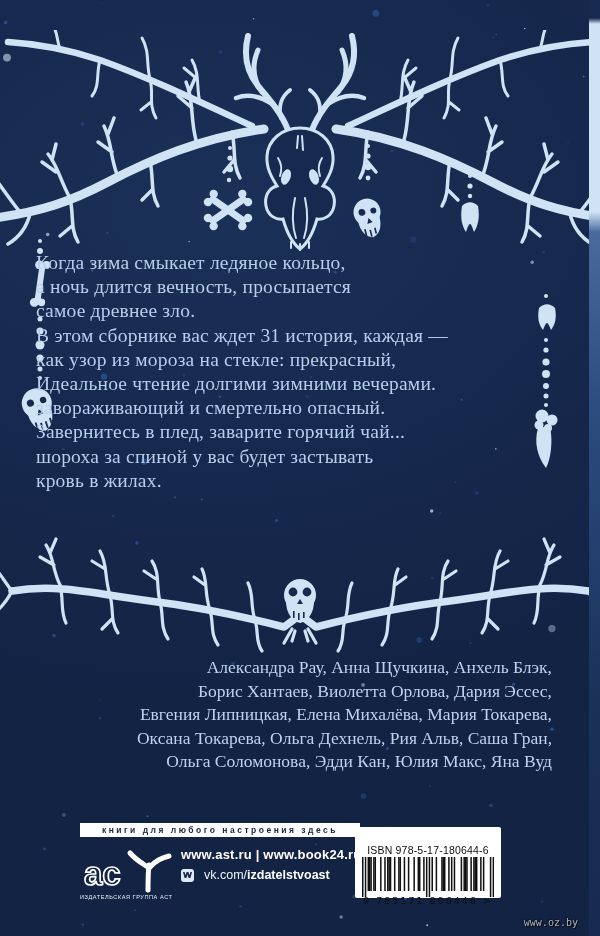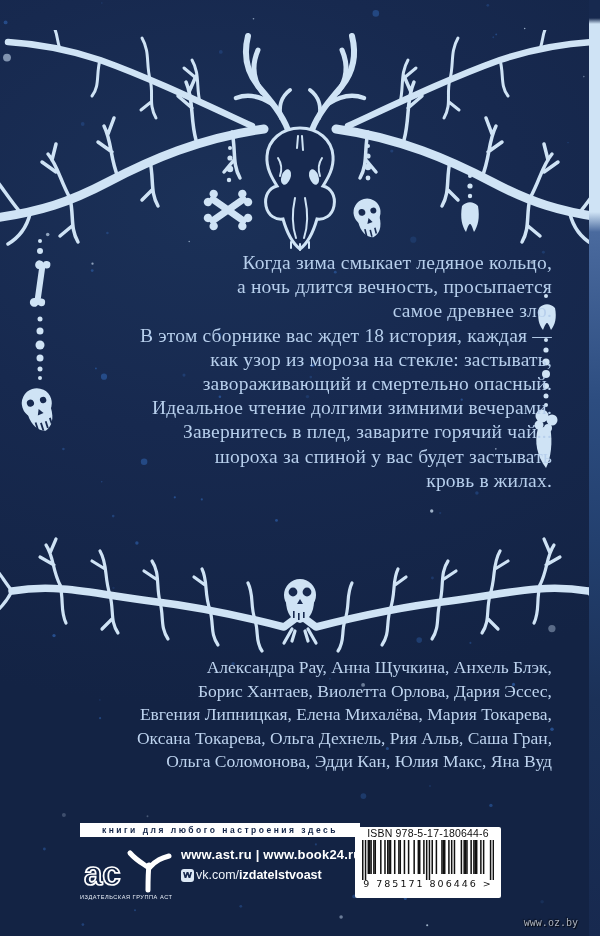--- a/index.html
+++ b/index.html
@@ -6,48 +6,48 @@
   .cover{
     position:relative;width:600px;height:936px;overflow:hidden;
     background:radial-gradient(ellipse 700px 500px at 35% 22%, #1b3158 0%, #17294f 45%, #132344 100%);
     font-family:"Liberation Serif", serif;
   }
   .layer{position:absolute;left:0;top:0;}
   #stars{z-index:1;pointer-events:none;}
   .art{z-index:2;}
   .blurb{
     position:absolute;left:36px;right:48px;top:251px;z-index:3;
-    text-align:right;color:#b7cfec;font-size:19.5px;line-height:24.2px;letter-spacing:.2px;
+    text-align:left;color:#b7cfec;font-size:19.5px;line-height:24.2px;letter-spacing:.2px;
   }
   .authors{
     position:absolute;left:36px;right:48px;top:656px;z-index:3;
     text-align:right;color:#bdd3ee;font-size:17.5px;line-height:23.5px;
   }
   .tagline-bar{
     position:absolute;left:80px;top:823px;width:280px;height:14px;z-index:4;
     background:#fff;display:flex;align-items:center;justify-content:center;
     font-family:"Liberation Sans",sans-serif;font-weight:bold;font-size:8.5px;
     letter-spacing:2.5px;color:#132548;white-space:nowrap;
   }
   .ast-logo{position:absolute;left:80px;top:849px;width:102px;z-index:4;text-align:left;}
   .ast-caption{
     margin-top:1px;font-family:"Liberation Sans",sans-serif;font-size:5.6px;
     letter-spacing:.55px;color:#e9eff8;white-space:nowrap;
   }
   .links{position:absolute;left:181px;top:847px;z-index:4;font-family:"Liberation Sans",sans-serif;}
   .site-row{font-weight:bold;font-size:13px;color:#fff;letter-spacing:.2px;margin-bottom:6px;white-space:nowrap;}
-  .social-row{display:flex;align-items:center;gap:2px;font-size:12.5px;color:#eef3fa;margin-bottom:3px;white-space:nowrap;}
+  .social-row{display:flex;align-items:center;gap:10px;font-size:12.5px;color:#eef3fa;margin-bottom:3px;white-space:nowrap;}
   .social-row b{color:#fff;}
   .s-icon{width:13px;height:13px;border-radius:3px;background:#dde9f6;flex:0 0 auto;
     display:flex;align-items:center;justify-content:center;}
   .barcode-box{
     position:absolute;left:355px;top:827px;width:146px;height:71px;z-index:4;
     background:#fff;border-radius:2px;text-align:center;color:#0d0d0d;
   }
-  .isbn{font-family:"Liberation Sans",sans-serif;font-size:10.5px;padding-top:0;letter-spacing:.2px;}
+  .isbn{font-family:"Liberation Sans",sans-serif;font-size:10.5px;padding-top:17px;letter-spacing:.2px;}
   .digits{font-family:"DejaVu Sans",sans-serif;font-size:9.5px;letter-spacing:2px;margin-top:-2px;}
   .edge{
     position:absolute;right:0;top:0;width:11px;height:936px;z-index:5;
     background:linear-gradient(180deg,#17294f 0px,#17294f 18px,#cfe3f5 24px,#cfe3f5 212px,
       #4a6a9e 232px,#2d4d80 400px,#23406f 540px,#1b3158 700px,#17294f 936px);
   }
   .watermark{
     position:absolute;right:22px;bottom:8px;z-index:6;
     font-family:"DejaVu Sans Mono",monospace;font-size:10px;color:#a9afba;
     text-shadow:1px 1px 1px rgba(0,0,0,.85), -1px -1px 1px rgba(0,0,0,.5);
@@ -339,24 +339,24 @@
           <rect x="298" y="80" width="1.6" height="7"></rect>
         <rect x="303" y="79" width="1.6" height="6"></rect>
       </g>
     </g>
   </svg>
 
   <div class="blurb">
       <div>Когда зима смыкает ледяное кольцо,</div>
       <div>а ночь длится вечность, просыпается</div>
       <div>самое древнее зло.</div>
-      <div>В этом сборнике вас ждет 18 история, каждая —</div>
-      <div>как узор из мороза на стекле: застывать,</div>
+      <div>В этом сборнике вас ждет 31 история, каждая —</div>
+      <div>как узор из мороза на стекле: прекрасный,</div>
+      <div>Идеальное чтение долгими зимними вечерами.</div>
       <div>завораживающий и смертельно опасный.</div>
-      <div>Идеальное чтение долгими зимними вечерами.</div>
       <div>Завернитесь в плед, заварите горячий чай...</div>
       <div>шороха за спиной у вас будет застывать</div>
       <div>кровь в жилах.</div>
     </div>
   <div class="authors">
       <div>Александра Рау, Анна Щучкина, Анхель Блэк,</div>
       <div>Борис Хантаев, Виолетта Орлова, Дария Эссес,</div>
       <div>Евгения Липницкая, Елена Михалёва, Мария Токарева,</div>
       <div>Оксана Токарева, Ольга Дехнель, Рия Альв, Саша Гран,</div>
       <div>Ольга Соломонова, Эдди Кан, Юлия Макс, Яна Вуд</div>

